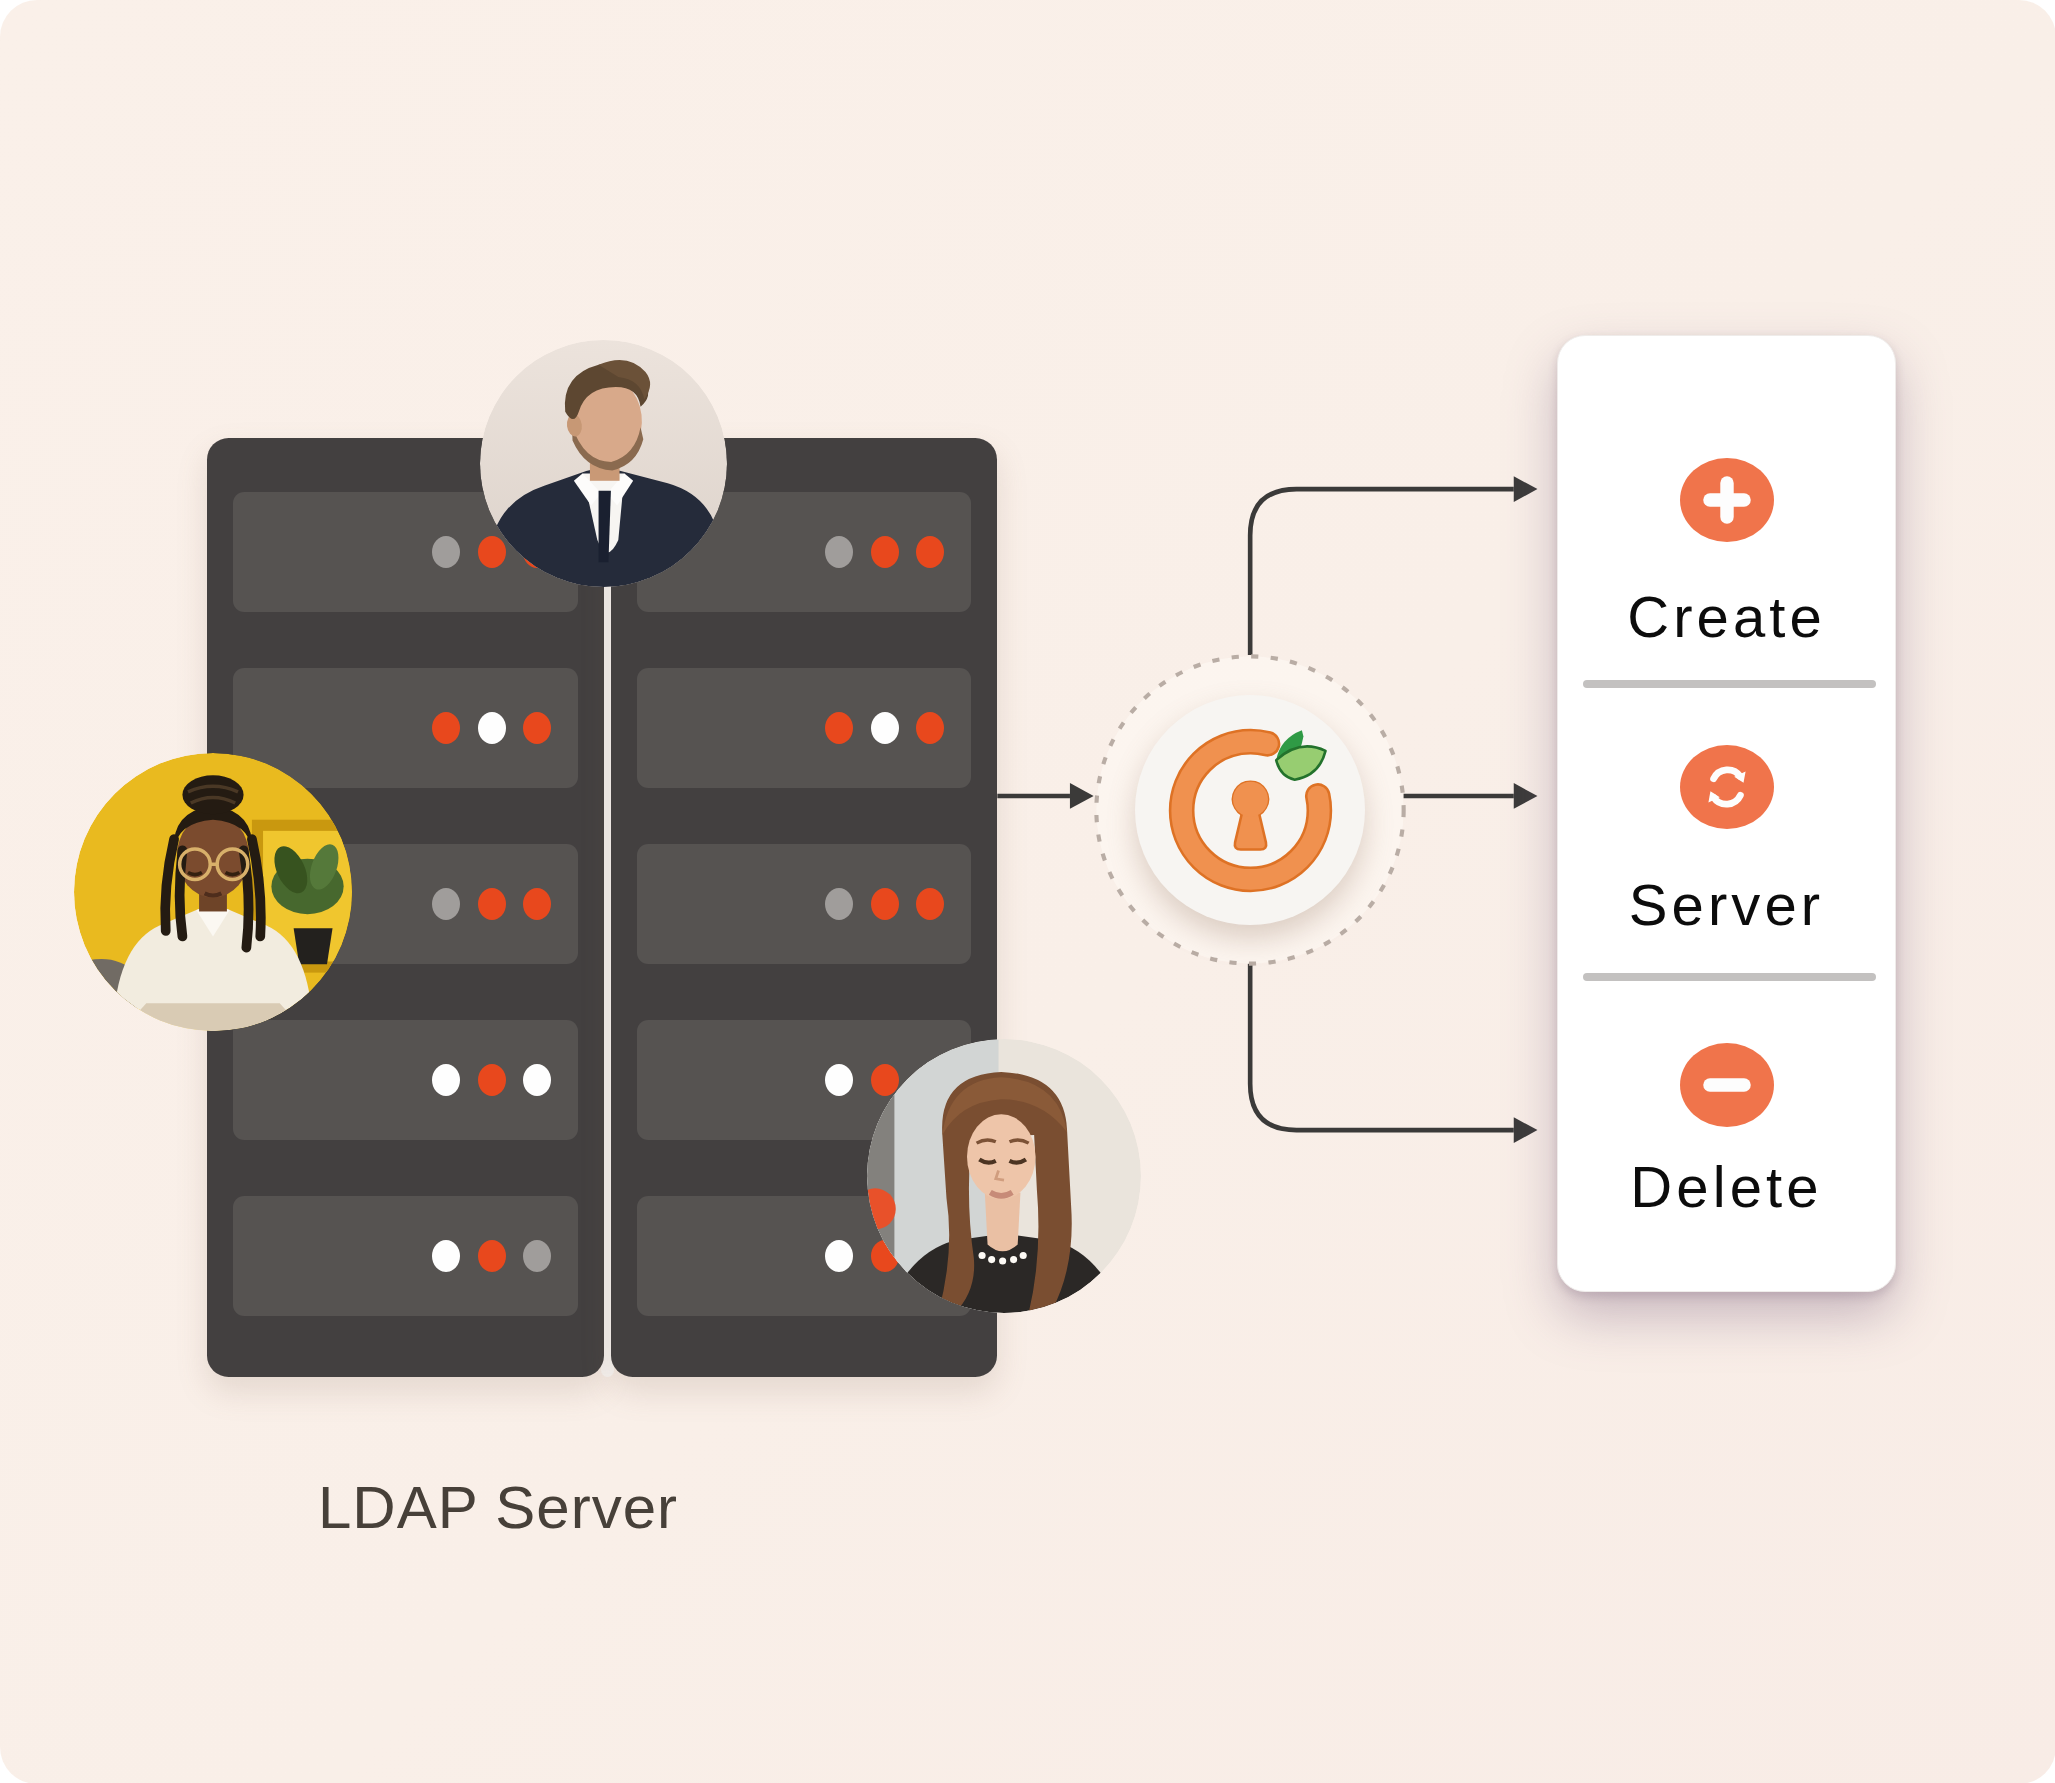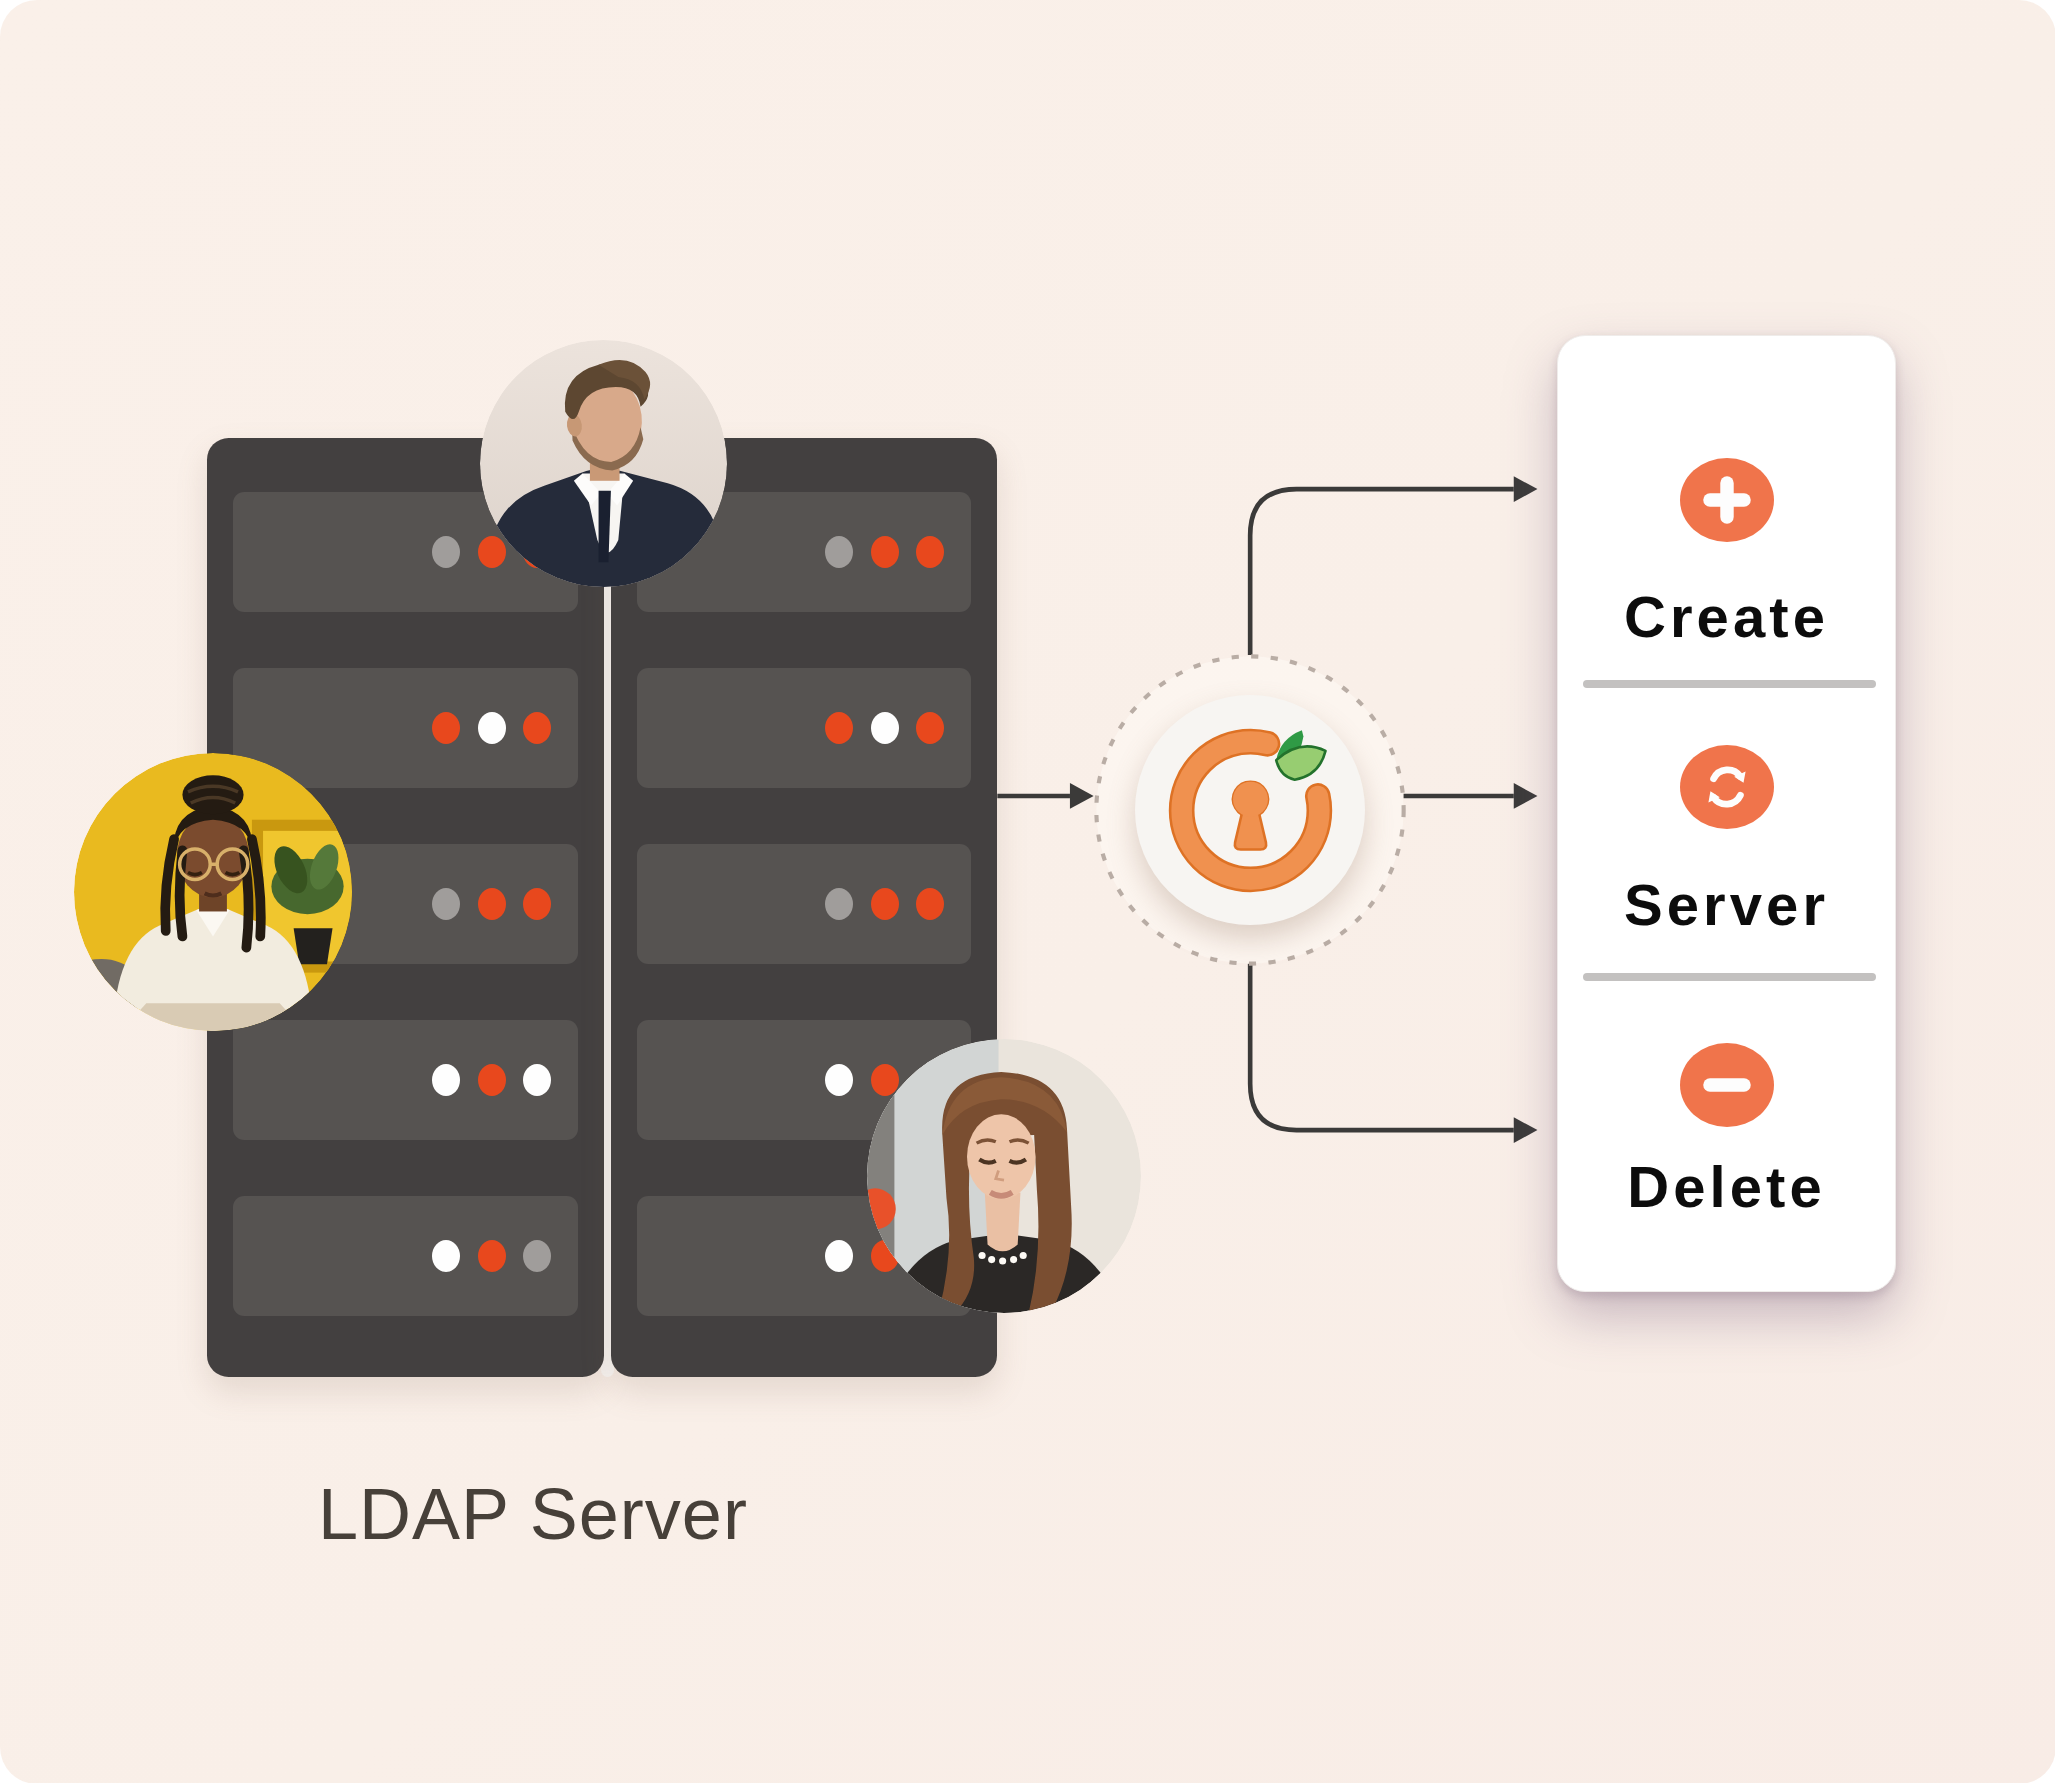--- a/index.html
+++ b/index.html
@@ -43,25 +43,25 @@
 
   
   .card{left:1557px;top:335px;width:339px;height:957px;background:#ffffff;
     border-radius:28px;border:1px solid #efecea;box-sizing:border-box;
     box-shadow:0 24px 51px rgba(120,95,125,.38),0 4.1px 9.3px rgba(110,85,105,.22);}
   .action-icon{position:absolute;left:50%;transform:translate(-50%,-50%);
     width:94px;height:84px;border-radius:50%;background:#f0744b;
     display:flex;align-items:center;justify-content:center;}
   .action-icon svg{width:62px;height:62px;}
   .action-label{position:absolute;left:50%;transform:translate(-50%,-50%);
-    font-size:58px;font-weight:bold;letter-spacing:4.1px;color:#0c0c0c;white-space:nowrap;}
+    font-size:58px;font-weight:normal;letter-spacing:4.1px;color:#0c0c0c;white-space:nowrap;}
   .card-divider{position:absolute;left:25px;width:293px;height:8.2px;border-radius:4.1px;background:#c3c1c0;}
 
   
-  .ldap-label{left:318px;top:1478px;font-size:72px;line-height:1;
+  .ldap-label{left:318px;top:1478px;font-size:60px;line-height:1;
     letter-spacing:1px;color:#474039;white-space:nowrap;}
 </style>
 </head>
 <body>
 
 <div class="abs page-bg"></div>
 
 <div>
   <div class="abs rack-divider"></div>
 

